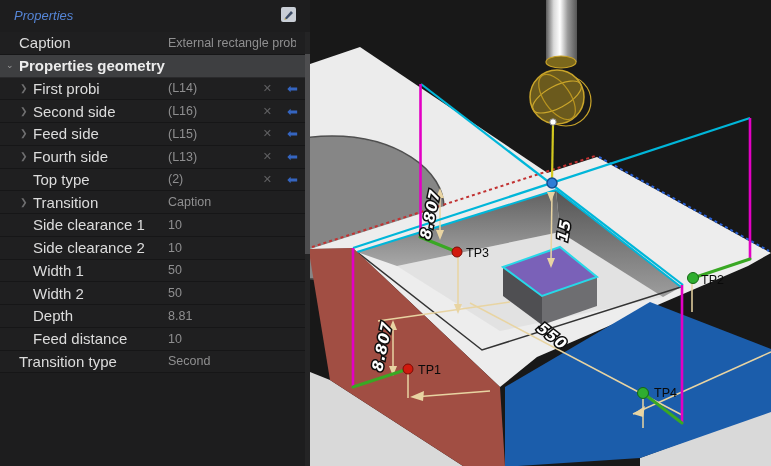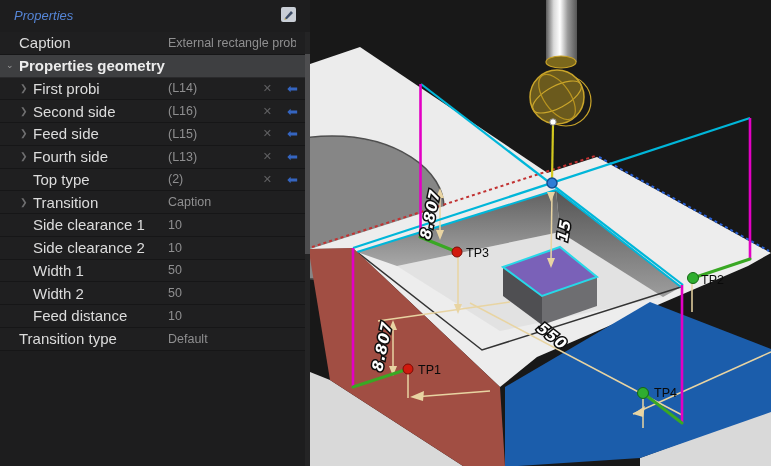--- a/index.html
+++ b/index.html
@@ -113,27 +113,32 @@
           <span class="lbl">Width 1</span>
           <span class="val">50</span>
         </div>
         <div class="prow ind-nested">
           <span class="chev"></span>
           <span class="lbl">Width 2</span>
           <span class="val">50</span>
         </div>
         <div class="prow ind-nested">
           <span class="chev"></span>
+          <span class="lbl">Depth</span>
+          <span class="val">8.81</span>
+        </div>
+        <div class="prow ind-nested">
+          <span class="chev"></span>
           <span class="lbl">Feed distance</span>
           <span class="val">10</span>
         </div>
         <div class="prow ind-top">
           <span class="chev"></span>
           <span class="lbl">Transition type</span>
-          <span class="val">Default</span>
+          <span class="val">Second</span>
         </div>
       </div>
     <div id="scrollbar">
       <div id="scroll-thumb"></div>
     </div>
   </div>
 
   <div id="view">
     <svg width="461" height="466" viewBox="0 0 461 466">
       <defs>

